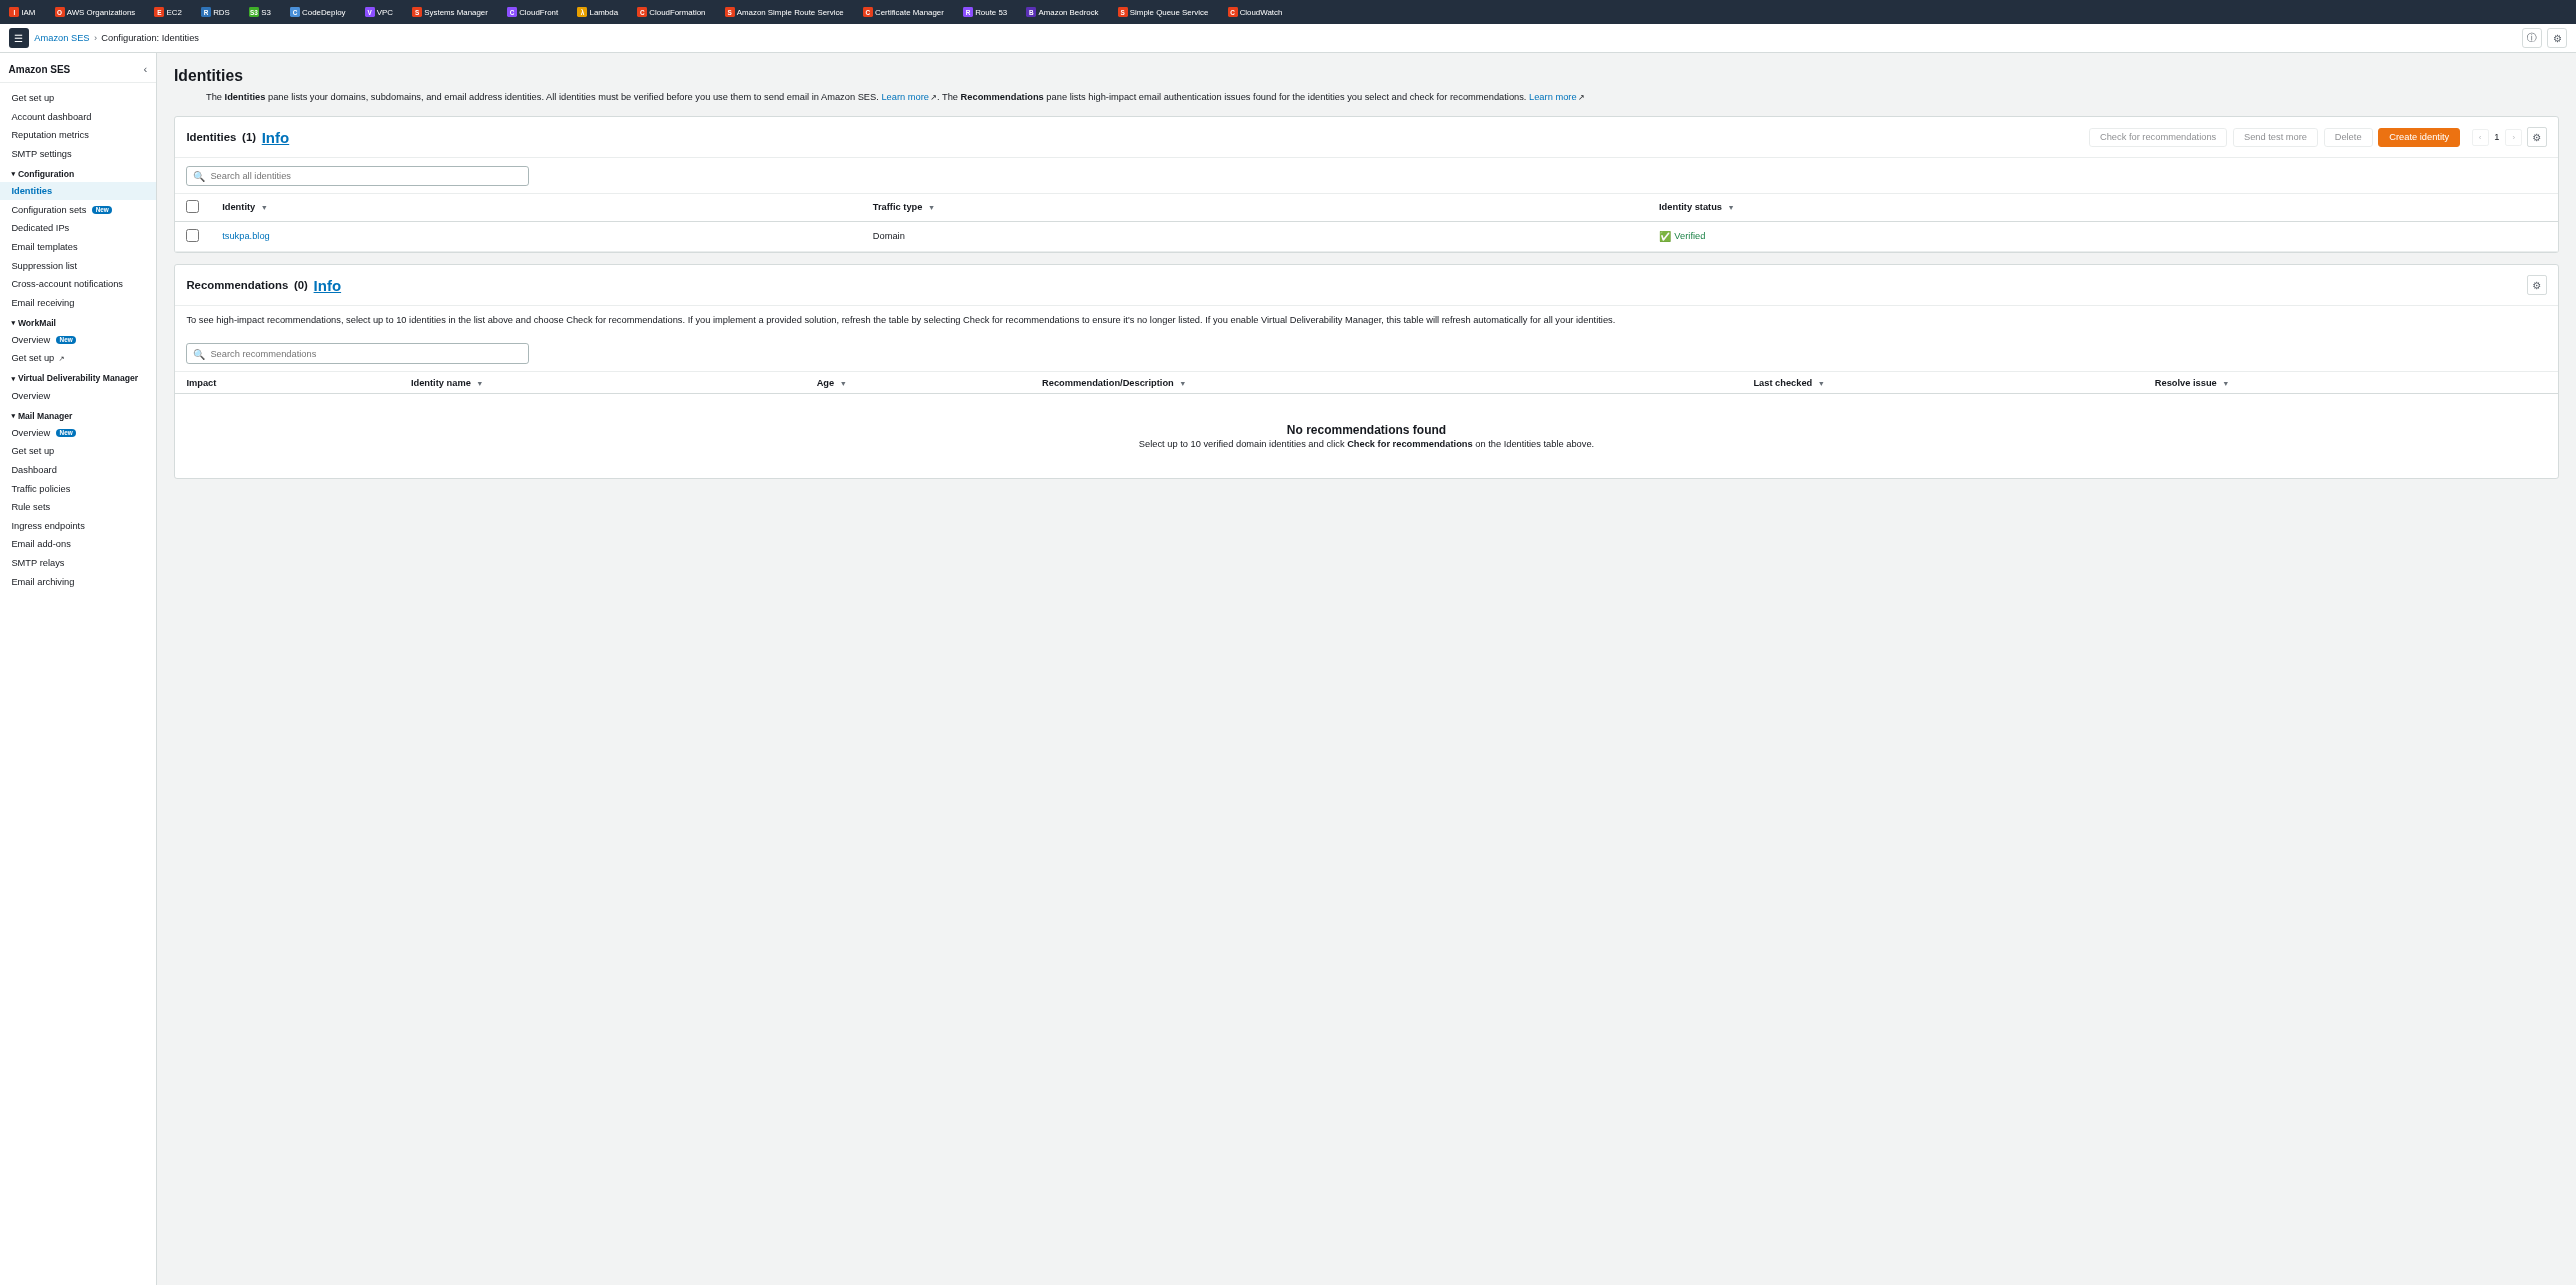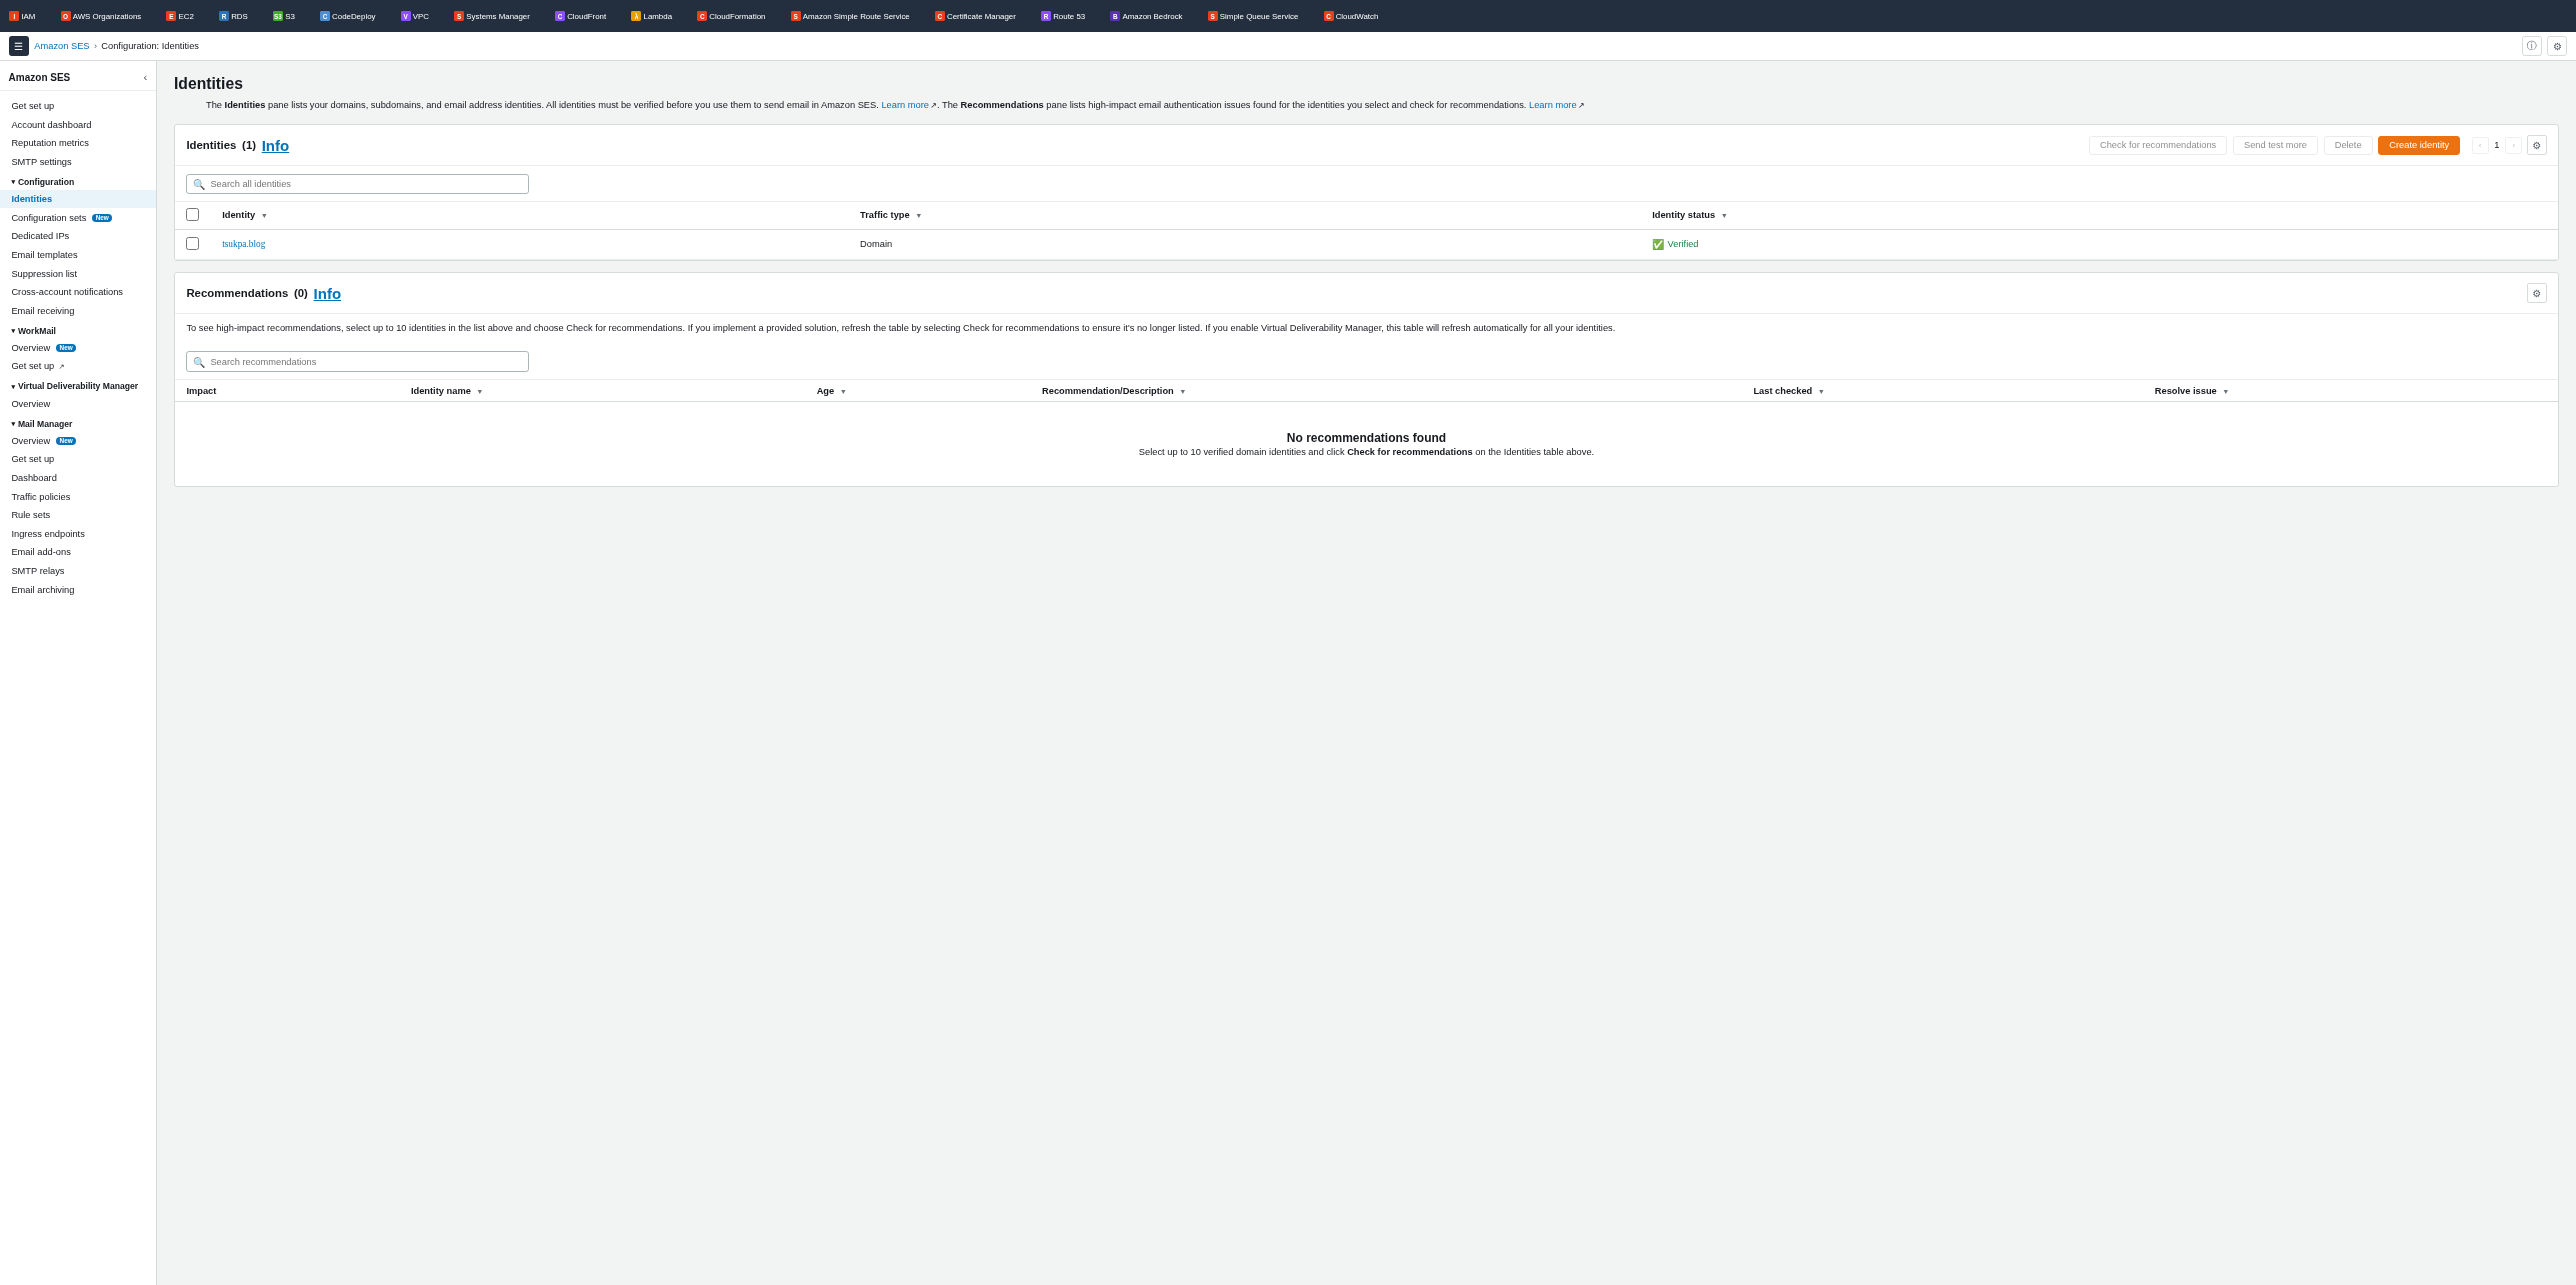--- a/index.html
+++ b/index.html
@@ -3,23 +3,23 @@
   <meta charset="utf-8">
   <style>
     * { box-sizing: border-box; margin: 0; padding: 0; }
     body { font-family: -apple-system, BlinkMacSystemFont, "Segoe UI", Arial, sans-serif; font-size: 9.3px; background: #f2f3f3; color: #16191f; }
 
     
     .top-nav {
       background: #232f3e;
       display: flex;
       align-items: center;
-      height: 32px;
+      height: 24px;
       padding: 0 5.7px;
-      gap: 18px;
+      gap: 12px;
       overflow: hidden;
       text-align: center;
     }
     .top-nav-item {
       display: flex;
       align-items: center;
       gap: 2.1px;
       color: #fff;
       font-size: 7.9px;
       padding: 1.4px 3.6px;
@@ -286,21 +286,21 @@
     th .sort-icon { color: #687078; font-size: 7.2px; margin-left: 2.9px; }
     td {
       padding: 7.2px 11.4px;
       font-size: 9.3px;
       color: #16191f;
       border-bottom: 0.7px solid #eaeded;
     }
     .checkbox-col { width: 29px; }
     .checkbox-col input[type="checkbox"] { cursor: pointer; }
 
-    .identity-link { color: #0073bb; text-decoration: none; font-family: Liberation Serif, serif; }
+    .identity-link { color: #0073bb; text-decoration: none; }
 
     .status-verified {
       display: flex;
       align-items: center;
       gap: 2.9px;
       color: #1d8348;
     }
     .status-verified .check-icon { font-size: 10px; }
 
     

